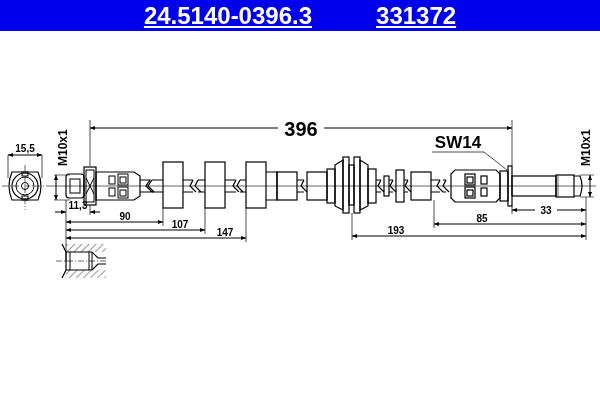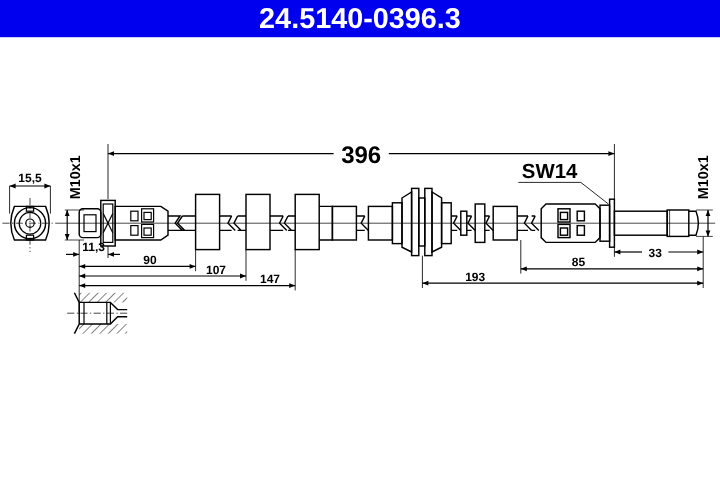--- a/index.html
+++ b/index.html
@@ -1,26 +1,27 @@
 <!DOCTYPE html>
 <html><head>
 <meta charset="utf-8">
 <style>
   html, body { margin: 0; padding: 0; background: #ffffff; }
   body { width: 600px; height: 400px; position: relative; overflow: hidden; font-family: "Liberation Sans", sans-serif; }
   .header { position: absolute; left: 0; top: 0; width: 600px; height: 31px; background: #0000ee; color: #ffffff; display: flex; justify-content: center; align-items: center; font-weight: bold; font-size: 24px; letter-spacing: 0px; }
-  .header span { margin: 0 32px; }
+  .header span { margin: 0 32px; text-decoration: underline; }
   svg { position: absolute; left: 0; top: 0; }
   .lbl { font-family: "Liberation Sans", sans-serif; font-weight: bold; fill: #000; }
 </style>
 </head>
 <body>
 
 <div class="header">
   <span>24.5140-0396.3</span>
+  <span>331372</span>
 </div>
 
 <svg width="600" height="400" viewBox="0 0 600 400">
   <defs>
     <marker id="arr" viewBox="0 0 10 10" refX="10" refY="5" markerWidth="7" markerHeight="5" orient="auto-start-reverse">
       <path d="M0,1 L10,5 L0,9 z" fill="#000"></path>
     </marker>
     <pattern id="hatch" width="5" height="5" patternUnits="userSpaceOnUse" patternTransform="rotate(45)">
       <line x1="0" y1="0" x2="0" y2="5" stroke="#000" stroke-width="0.8"></line>
     </pattern>

